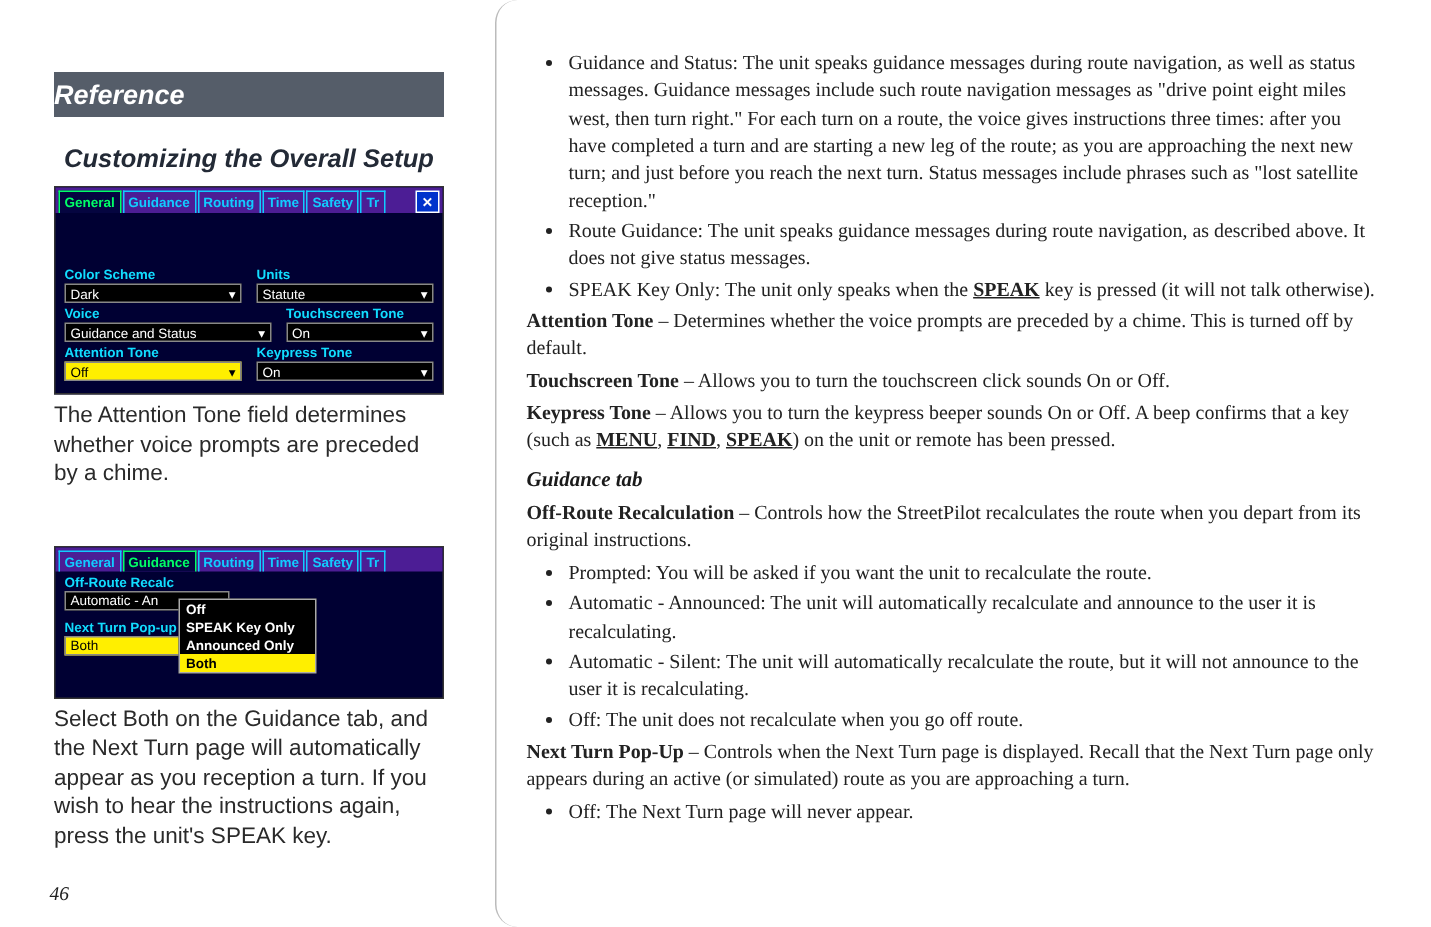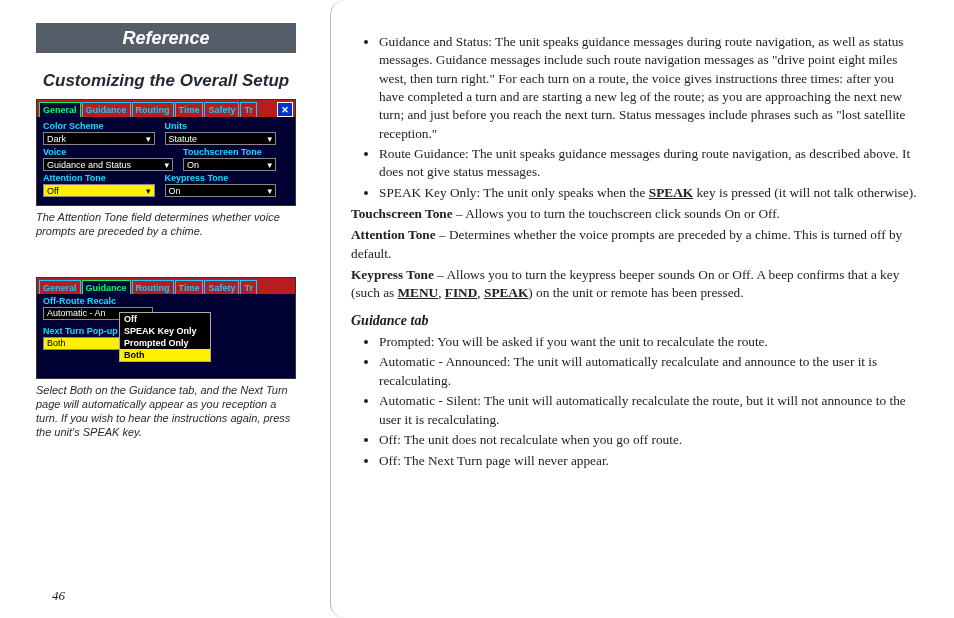--- a/index.html
+++ b/index.html
@@ -38,22 +38,22 @@
   
   .ref-band {
     background: #555d69;
     color: #fff;
     font-family: "Segoe UI", Arial, sans-serif;
     font-weight: bold;
     font-style: italic;
     font-size: 18px;
     height: 30px;
     line-height: 30px;
-    text-align: center;
-    margin: 23px 0 0 0;
+    text-align: left;
+    margin: 48px 0 0 0;
     width: 260px;
   }
   .left-heading {
     font-family: "Segoe UI", Arial, sans-serif;
     font-weight: 600;
     font-size: 17px;
     margin: 18px 0 8px 0;
     color: #232a36;
     text-align: center;
     width: 260px;
@@ -65,21 +65,21 @@
     width: 260px;
     border: 1px solid #333;
     background: #000033;
     font-family: Verdana, "Segoe UI", Arial, sans-serif;
     font-size: 9px;
     color: #fff;
     padding: 0 0 6px 0;
   }
   .shot-tabs {
     display: flex;
-    background: #b91c1c;
+    background: #4c1d95;
     padding: 2px 2px 0 2px;
     gap: 1px;
     align-items: stretch;
   }
   .tab {
     padding: 2px 3px 1px 3px;
     color: #1cf;
     border: 1px solid #1cf;
     border-bottom: none;
     font-weight: bold;
@@ -89,41 +89,40 @@
   .tab.active { background: #050540; color:#0f6; border-color:#0f6; }
   .tab.close {
     margin-left: auto;
     background: #0033cc;
     color: #fff;
     border: 1px solid #fff;
     width: 16px;
     text-align: center;
     font-weight: bold;
   }
-  .shot-body { padding: 2px 19px 2px 6px; }
+  .shot-body { padding: 2px 6px 2px 6px; margin-top: 32px; }
   .field-row { display: flex; gap: 10px; margin-top: 2px; }
   .field { flex: 1; }
   .flabel { color: #1df; font-size: 9px; font-weight: bold; }
   .sel {
     background: #000;
     border: 1px solid #888;
     padding: 1px 3px;
     display: flex;
     justify-content: space-between;
     align-items: center;
     margin-top: 1px;
     height: 13px;
   }
   .sel.hl { background: #ffef00; color:#000; }
   .sel-arrow { font-size: 9px; }
 
   .caption {
     font-family: "Segoe UI", Arial, sans-serif;
-    font-style: italic;
-    font-size: 11px;
+    font-size: 15px;
     color: #2a2a2a;
     width: 260px;
     line-height: 1.3;
     margin-top: 4px;
   }
 
   .shot2-gap { height: 38px; }
 
   
   .popup {
@@ -141,21 +140,21 @@
   .shot2-body { position: relative; padding: 2px 6px; height: 78px; }
   .sel2 {
     background:#000; border:1px solid #888; color:#fff;
     display:flex; justify-content:space-between; align-items:flex-end;
     padding:1px 3px; height:13px; margin-top:1px;
   }
   .sel2.hl { background:#ffef00; color:#000; }
 
   .pagenum {
     position: absolute;
-    left: 52px;
+    left: 33px;
     bottom: 14px;
     font-style: italic;
     font-size: 13px;
   }
 
   
   .right-col ul { margin: 3px 0 3px 0; padding-left: 28px; }
   .right-col li { margin: 2px 0; }
   .para { margin: 3px 0; }
   .bold { font-weight: bold; text-decoration: underline; }
@@ -259,21 +258,21 @@
         </div>
         <div class="flabel" style="margin-top:6px">Next Turn Pop-up</div>
         <div class="sel2 hl" style="width:110px">
           <span>Both</span>
           <span class="sel-arrow">▾</span>
         </div>
 
         <div class="popup">
           <div>Off</div>
           <div>SPEAK Key Only</div>
-          <div>Prompted Only</div>
+          <div>Announced Only</div>
           <div class="ph">Both</div>
         </div>
       </div>
     </div>
     <div class="caption">Select Both on the Guidance tab, and the Next Turn page will automatically appear as you reception a turn. If you wish to hear the instructions again, press the unit's SPEAK key.</div>
 
     <div class="pagenum">46</div>
   </div>
 
   <div class="right-col">
@@ -283,35 +282,41 @@
       </li>
       <li>
         <span>Route Guidance: </span><span>The unit speaks guidance messages during route navigation, as described above. It does not give status messages.</span>
       </li>
       <li>
         <span>SPEAK Key Only: </span><span>The unit only speaks when the </span><span class="bold">SPEAK</span><span> key is pressed (it will not talk otherwise).</span>
       </li>
     </ul>
 
     <div class="para">
+      <span class="runin">Attention Tone</span><span> – Determines whether the voice prompts are preceded by a chime. This is turned off by default.</span>
+    </div>
+    <div class="para">
       <span class="runin">Touchscreen Tone</span><span> – Allows you to turn the touchscreen click sounds On or Off.</span>
     </div>
     <div class="para">
-      <span class="runin">Attention Tone</span><span> – Determines whether the voice prompts are preceded by a chime. This is turned off by default.</span>
-    </div>
-    <div class="para">
       <span class="runin">Keypress Tone</span><span> – Allows you to turn the keypress beeper sounds On or Off. A beep confirms that a key (such as </span><span class="bold">MENU</span><span>, </span><span class="bold">FIND</span><span>, </span><span class="bold">SPEAK</span><span>) on the unit or remote has been pressed.</span>
     </div>
 
     <div class="sub-head">Guidance tab</div>
 
+    <div class="para">
+      <span class="runin">Off-Route Recalculation</span><span> – Controls how the StreetPilot recalculates the route when you depart from its original instructions.</span>
+    </div>
     <ul>
       <li>Prompted: You will be asked if you want the unit to recalculate the route.</li>
       <li>Automatic - Announced: The unit will automatically recalculate and announce to the user it is recalculating.</li>
       <li>Automatic - Silent: The unit will automatically recalculate the route, but it will not announce to the user it is recalculating.</li>
       <li>Off: The unit does not recalculate when you go off route.</li>
     </ul>
 
+    <div class="para">
+      <span class="runin">Next Turn Pop-Up</span><span> – Controls when the Next Turn page is displayed. Recall that the Next Turn page only appears during an active (or simulated) route as you are approaching a turn.</span>
+    </div>
     <ul>
       <li>Off: The Next Turn page will never appear.</li>
     </ul>
   </div>
 </div>
 
 </body></html>

